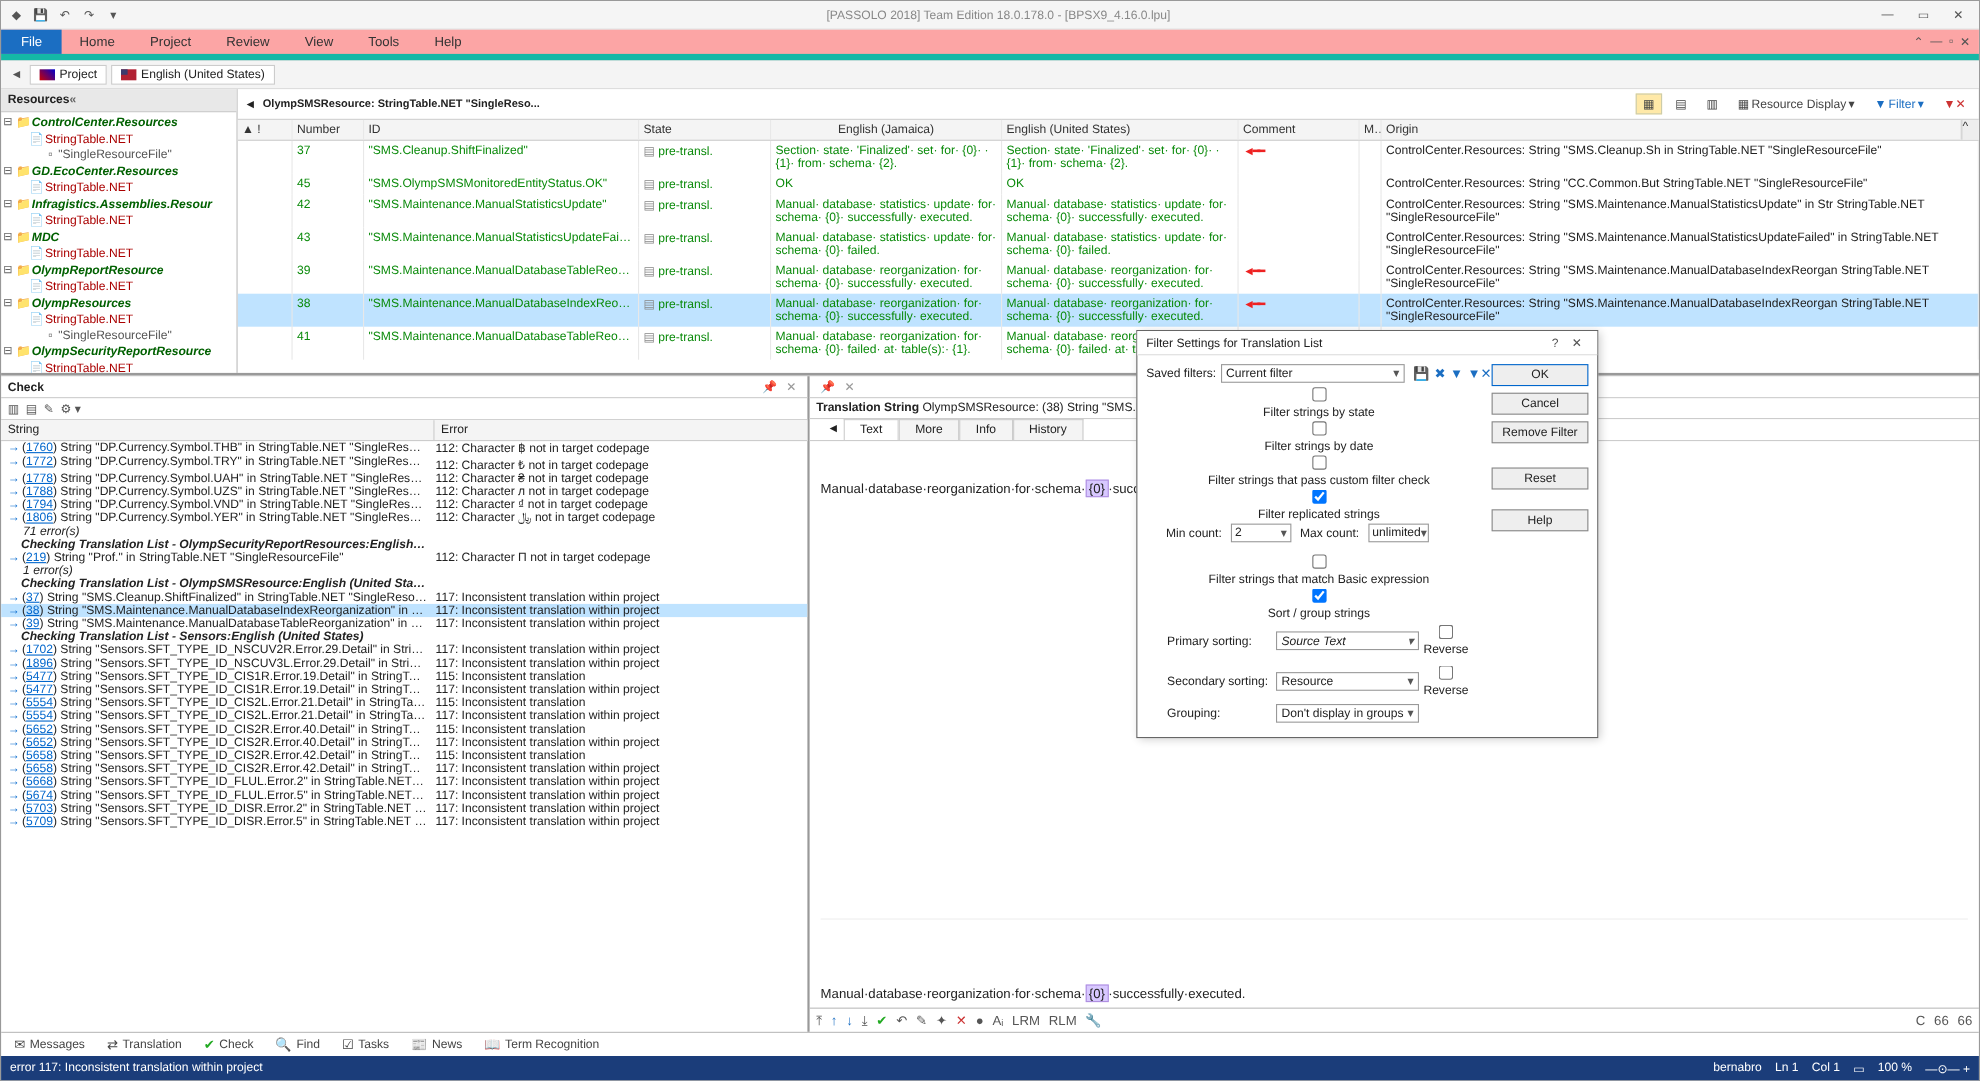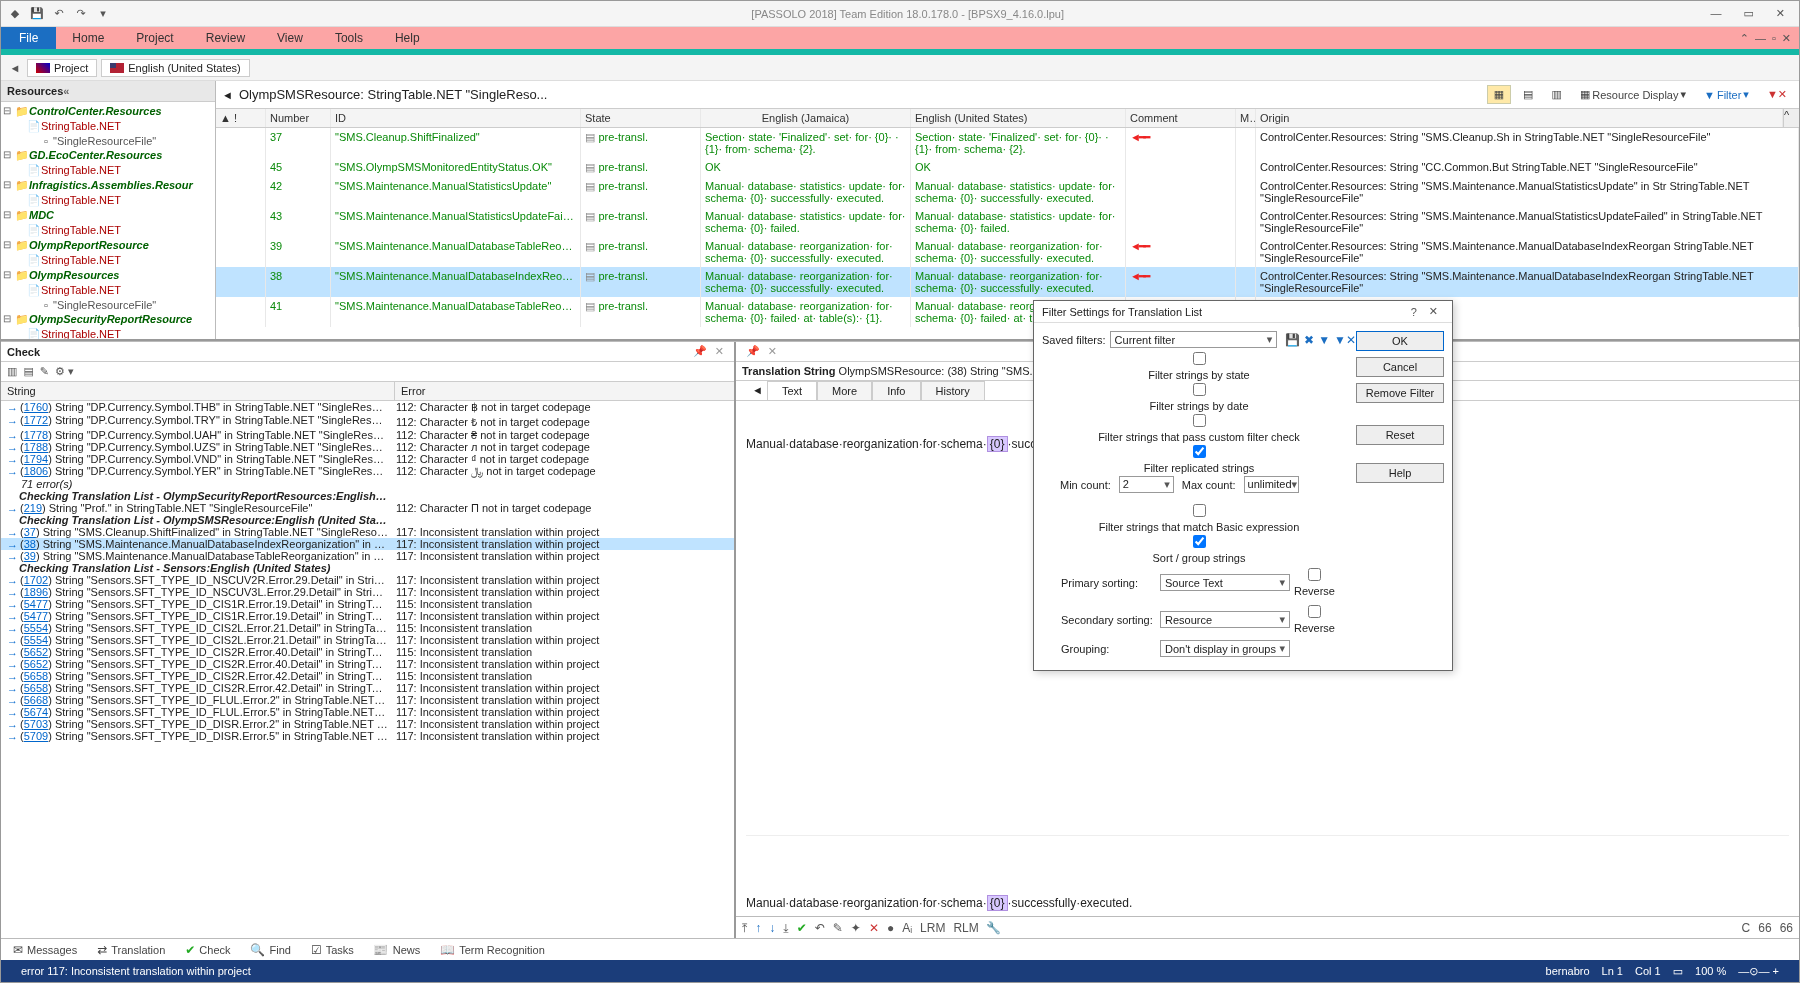--- a/index.html
+++ b/index.html
@@ -28,21 +28,21 @@
 .tree { flex: 1; overflow: auto; padding: 2px; font-size: 11px; }
 .tree-node { padding: 1px 0 1px 12px; white-space: nowrap; position: relative; }
 .tree-node:before { content: "⊟"; position: absolute; left: 0; color: #666; font-size: 10px; cursor:pointer;}
 .tree-leaf:before { content: ""; }
 .tree-leaf { padding-left: 24px; color: #a00; }
 .tree-bold { font-weight: bold; font-style: italic; color: #006000; }
 .tree-leaf2 { padding-left: 36px; color: #555; }
 .tree-icon { display: inline-block; width: 14px; text-align: center; }
 .grid-panel { flex: 1; display: flex; flex-direction: column; overflow: hidden; }
 .grid-toolbar { height: 28px; display: flex; align-items: center; padding: 0 6px; gap: 6px; border-bottom: 1px solid #ccc; }
-.grid-title { font-weight: normal; font-size: 13px; margin-right: auto; }
+.grid-title { font-weight: bold; font-size: 10px; margin-right: auto; }
 .grid-tool { padding: 2px 6px; cursor: pointer; color:#444; display:flex; align-items:center; gap:2px;}
 .grid-header, .grid-row { display: flex; font-size: 11px; align-items: stretch; }
 .grid-header { background: #f4f4f4; border-bottom: 1px solid #ccc; color: #333; }
 .gh, .gc { padding: 3px 4px; border-right: 1px solid #e8e8e8; overflow: hidden; text-overflow: ellipsis; white-space: nowrap; }
 .col-marker { width: 50px; }
 .col-num { width: 65px; }
 .col-id { width: 250px; }
 .col-state { width: 120px; }
 .col-jam { width: 210px; text-align: center; }
 .col-us { width: 215px; }
@@ -100,21 +100,21 @@
 .fd-icons { display: flex; gap: 4px; padding-left:4px; color:#1b6ec2; font-size:12px;}
 .fd-icons span{cursor:pointer;}
 .fd-mini{ width:55px; border:1px solid #999; padding:1px 3px; display:flex; justify-content:space-between;}
 .fd-mini:after{content:"▾"; color:#555;}
 .bottom-tabs { height: 22px; border-top: 1px solid #bbb; display: flex; align-items: center; padding-left: 6px; gap: 8px; font-size: 11px; }
 .btab { display: flex; align-items: center; gap: 4px; padding: 2px 6px; cursor: pointer; color: #444; }
 .btab .ico { font-size: 12px; }
 .btab.active .ico { color: #2a2; }
 .bottom-tools { height: 22px; border-top: 1px solid #bbb; display: flex; align-items: center; padding: 0 6px; gap: 8px; color:#555; font-size:12px;}
 .bottom-tools .sp{flex:1;}
-.statusbar { height: 22px; background: #1b3d7a; color: #fff; display: flex; align-items: center; padding: 0 20px; font-size: 11px; }
+.statusbar { height: 22px; background: #1b3d7a; color: #fff; display: flex; align-items: center; padding: 0 8px; font-size: 11px; }
 .statusbar .sl { flex: 1; }
 .statusbar .sr { display: flex; gap: 12px; }
 .panel-min { margin-left:auto; color:#666; padding-right:4px;}
 .scrollbar-stub{background:#eee; border-left:1px solid #ccc; width:16px;}
 .col-jam-cell, .col-us-cell{ text-align:left !important;}
 </style>
 </head>
 <body>
 
 <div class="window">
@@ -336,20 +336,24 @@
               <div class="cr-string cr-sub">71 error(s)</div>
               <div class="cr-error"></div>
             </div>
             <div class="check-row">
               <div class="cr-string cr-head">Checking Translation List - OlympSecurityReportResources:English (United States)</div>
               <div class="cr-error"></div>
             </div>
             <div class="check-row">
               <div class="cr-string"><span class="cr-arrow">→</span>(<span class="cr-link">219</span>) String "Prof." in StringTable.NET "SingleResourceFile"</div>
               <div class="cr-error">112: Character П not in target codepage</div>
+            </div>
+            <div class="check-row">
+              <div class="cr-string cr-sub">1 error(s)</div>
+              <div class="cr-error"></div>
             </div>
             <div class="check-row">
               <div class="cr-string cr-head">Checking Translation List - OlympSMSResource:English (United States)</div>
               <div class="cr-error"></div>
             </div>
             <div class="check-row">
               <div class="cr-string"><span class="cr-arrow">→</span>(<span class="cr-link">37</span>) String "SMS.Cleanup.ShiftFinalized" in StringTable.NET "SingleResourceFile"</div>
               <div class="cr-error">117: Inconsistent translation within project</div>
             </div>
             <div class="check-row sel">
@@ -562,21 +566,21 @@
     <label class="fd-chk">
             <input type="checkbox" style="">
             <span>Filter strings that match Basic expression</span>
           </label>
     <label class="fd-chk">
             <input type="checkbox" checked="" style="">
             <span>Sort / group strings</span>
           </label>
     <div class="fd-row" style="padding-left:18px;">
             <span style="width:95px;">Primary sorting:</span>
-            <div class="fd-select" style="flex:0 0 130px;">
+            <div class="fd-select" style="flex:0 0 130px;font-style:italic;">
               <span>Source Text</span>
             </div>
             <label class="fd-chk">
               <input type="checkbox" style="">
               <span>Reverse</span>
             </label>
           </div>
     <div class="fd-row" style="padding-left:18px;">
             <span style="width:95px;">Secondary sorting:</span>
             <div class="fd-select" style="flex:0 0 130px;">

